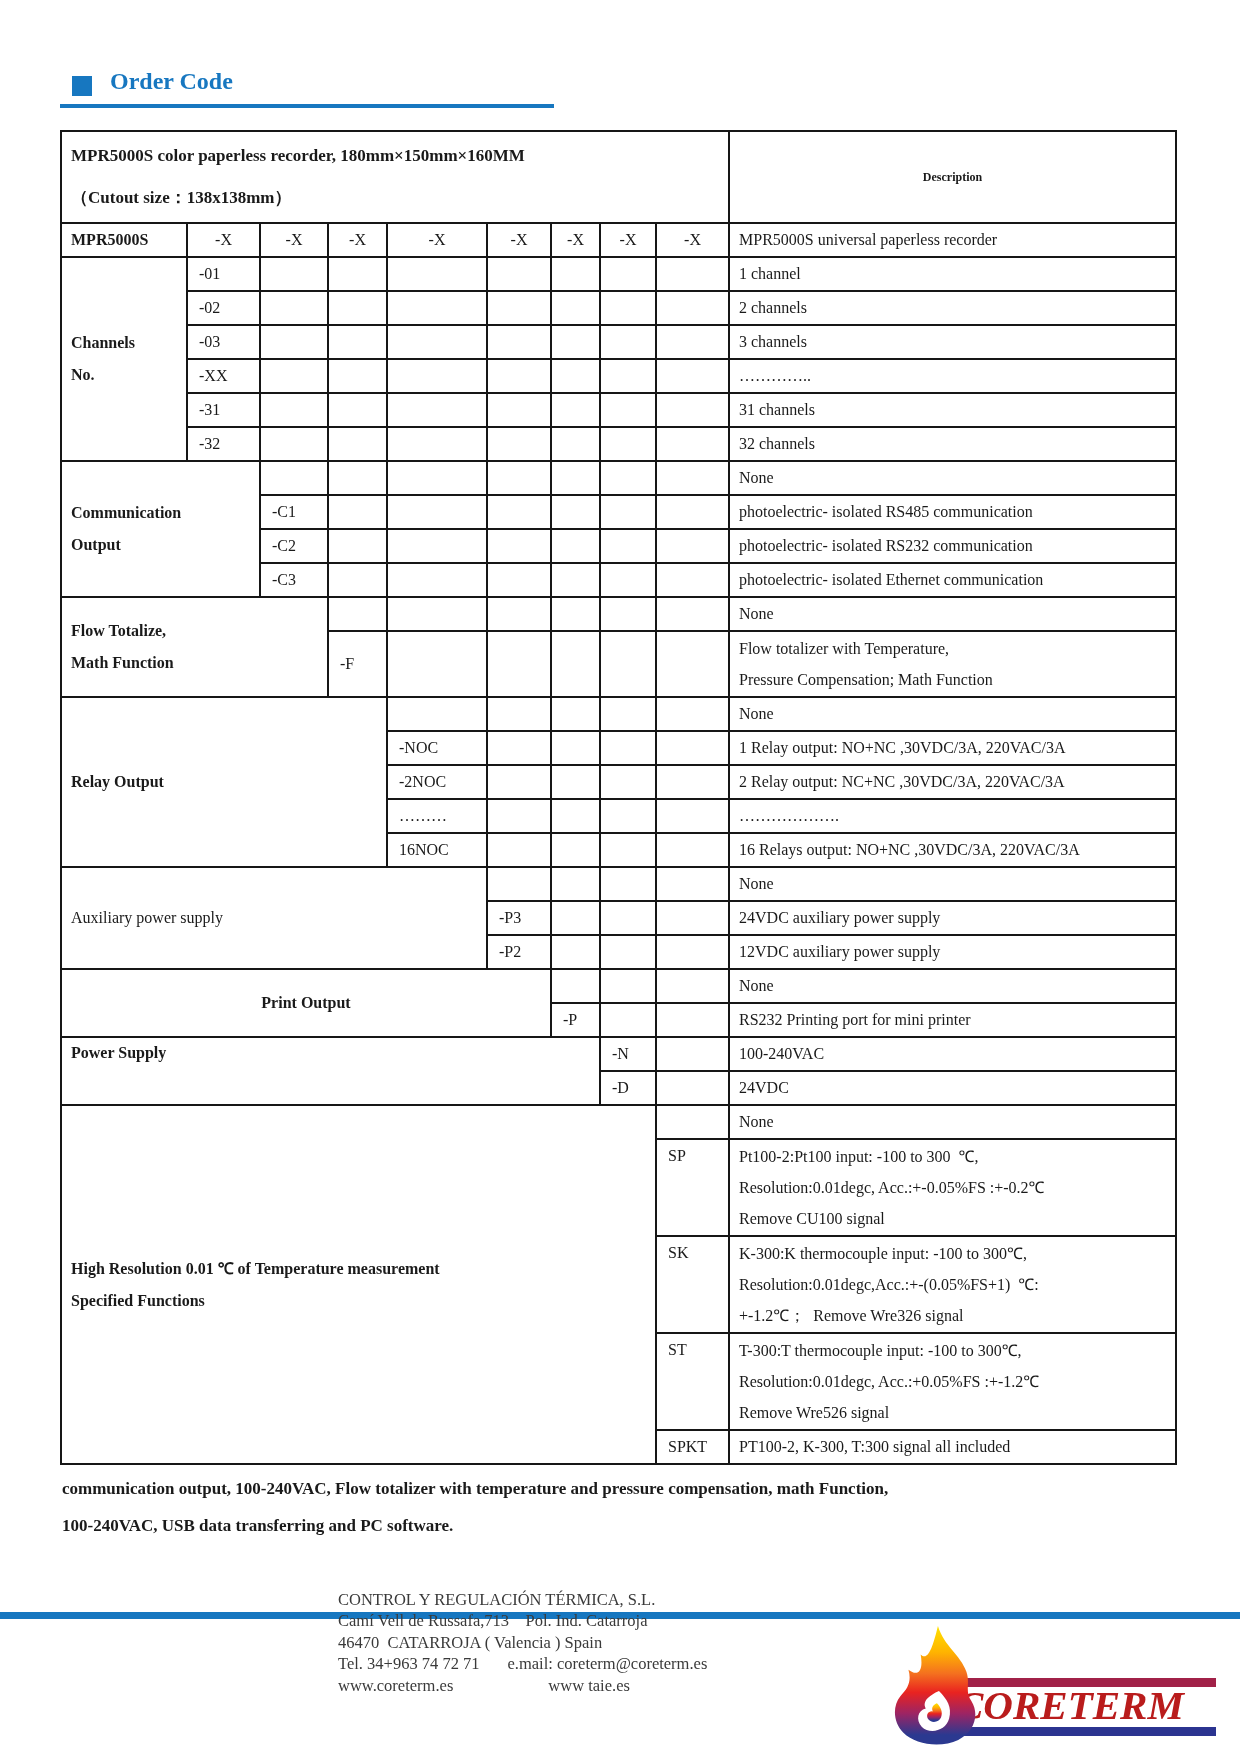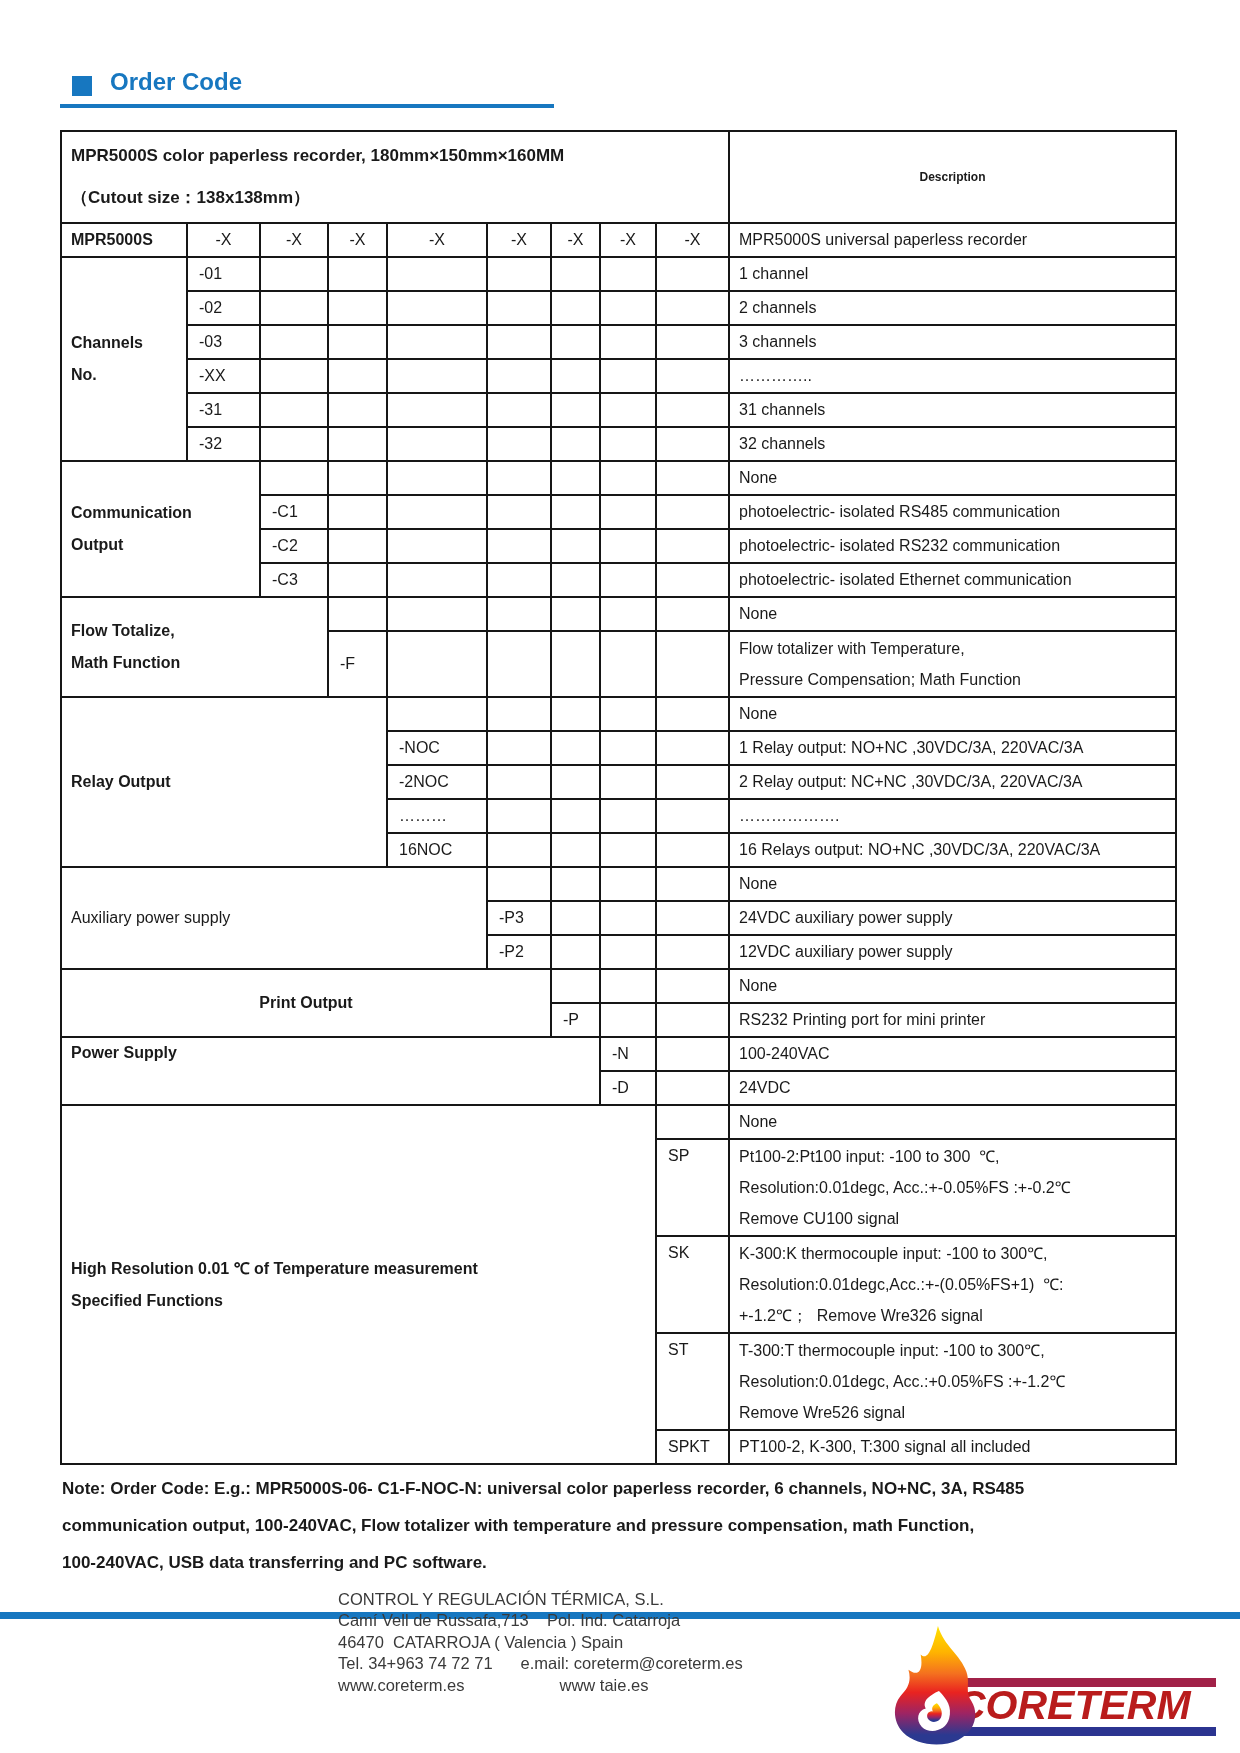--- a/index.html
+++ b/index.html
@@ -1,18 +1,18 @@
 <!DOCTYPE html>
 <html style="--accent: #1777c0; --logo-maroon: #a12148; --logo-navy: #2b3490; --flame-yellow: #ffe100; --flame-orange: #f4711f; --flame-red: #e92320; --flame-indigo: #2b3990;"><head>
 <meta charset="utf-8">
 <style>
   html,body { margin:0; padding:0; background:#ffffff; }
   .page {
     position:relative; width:1240px; height:1753px; background:#ffffff;
-    font-family:Liberation Sans, sans-serif; color:#1a1a1a; overflow:hidden;
+    font-family:Liberation Serif, serif; color:#1a1a1a; overflow:hidden;
   }
   
   .heading-square { position:absolute; left:72px; top:76px; width:20px; height:20px; background:var(--accent); }
   .heading-text { position:absolute; left:110px; top:68px; font-size:24px; font-weight:bold; color:var(--accent); }
   .heading-underline { position:absolute; left:60px; top:104px; width:494px; height:4px; background:var(--accent); }
 
   
   table.ordertable { position:absolute; left:60px; top:130px; width:1115px; border-collapse:collapse; table-layout:fixed; }
   .ordertable td { border:2px solid #161616; font-size:16px; vertical-align:middle; padding:0 2px 0 9px; overflow:hidden; }
   .ordertable tr { height:34px; }
@@ -371,21 +371,20 @@
     </tr>
     <tr>
       <td class="code">SPKT</td>
       <td class="desc">PT100-2, K-300, T:300 signal all included</td>
     </tr>
 
     </tbody>
   </table>
 
   <div class="note">
-    <div>Note: Order Code: E.g.: MPR5000S-06- C1-F-NOC-N: universal color paperless recorder, 6 channels, NO+NC, 3A, RS485</div>
     <div>communication output, 100-240VAC, Flow totalizer with temperature and pressure compensation, math Function,</div>
     <div>100-240VAC, USB data transferring and PC software.</div>
   </div>
 
   <div class="bluebar"></div>
 
   <div class="company">
     <div class="fl">CONTROL Y REGULACIÓN TÉRMICA, S.L.</div>
     <div class="fl">Camí Vell de Russafa,713    Pol. Ind. Catarroja</div>
     <div class="fl">46470  CATARROJA ( Valencia ) Spain</div>

